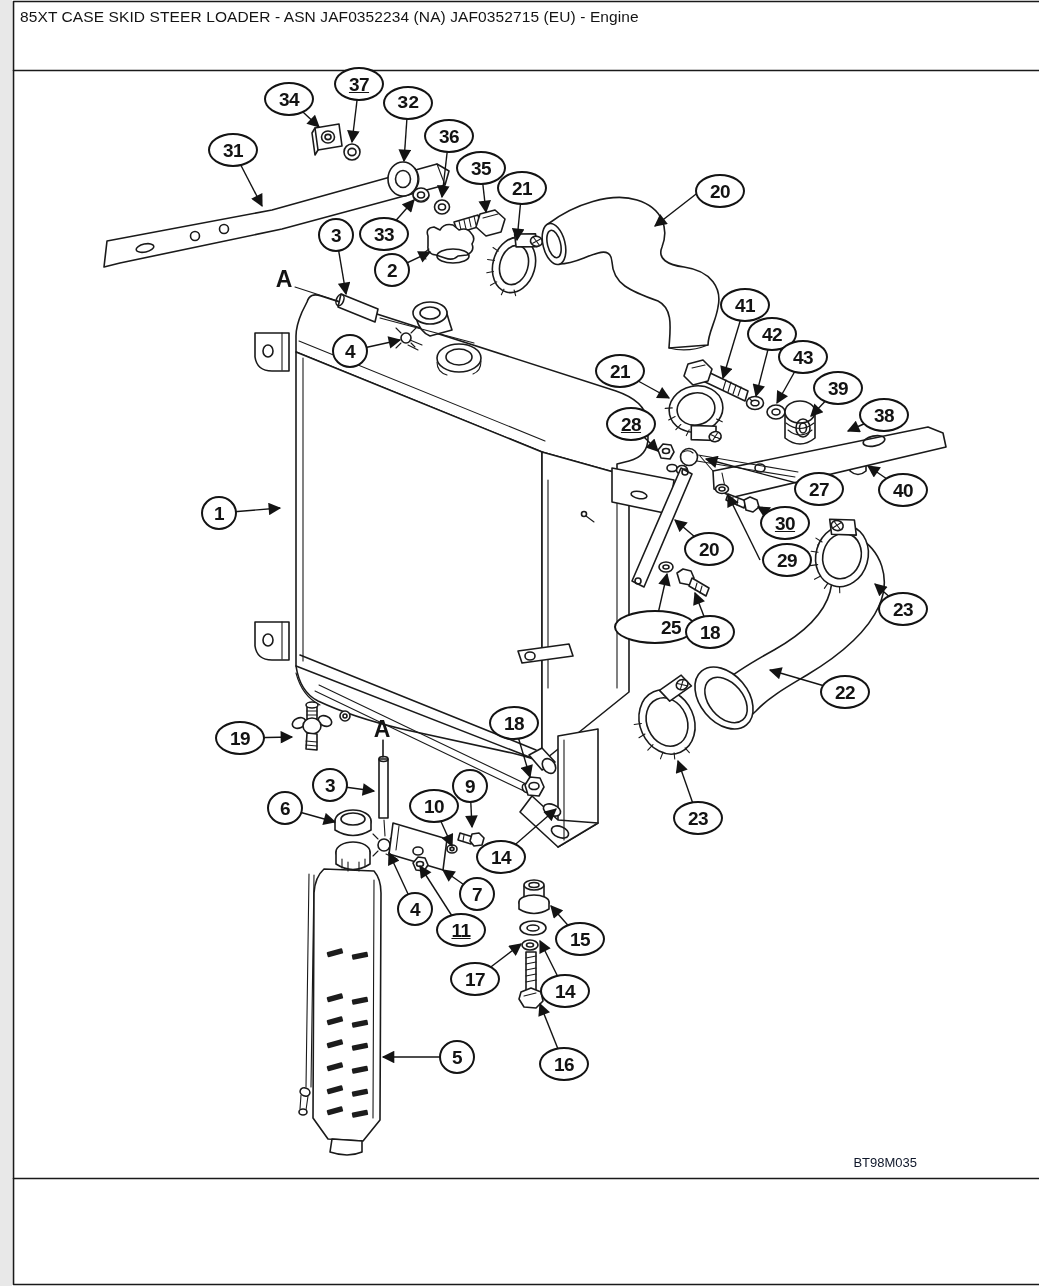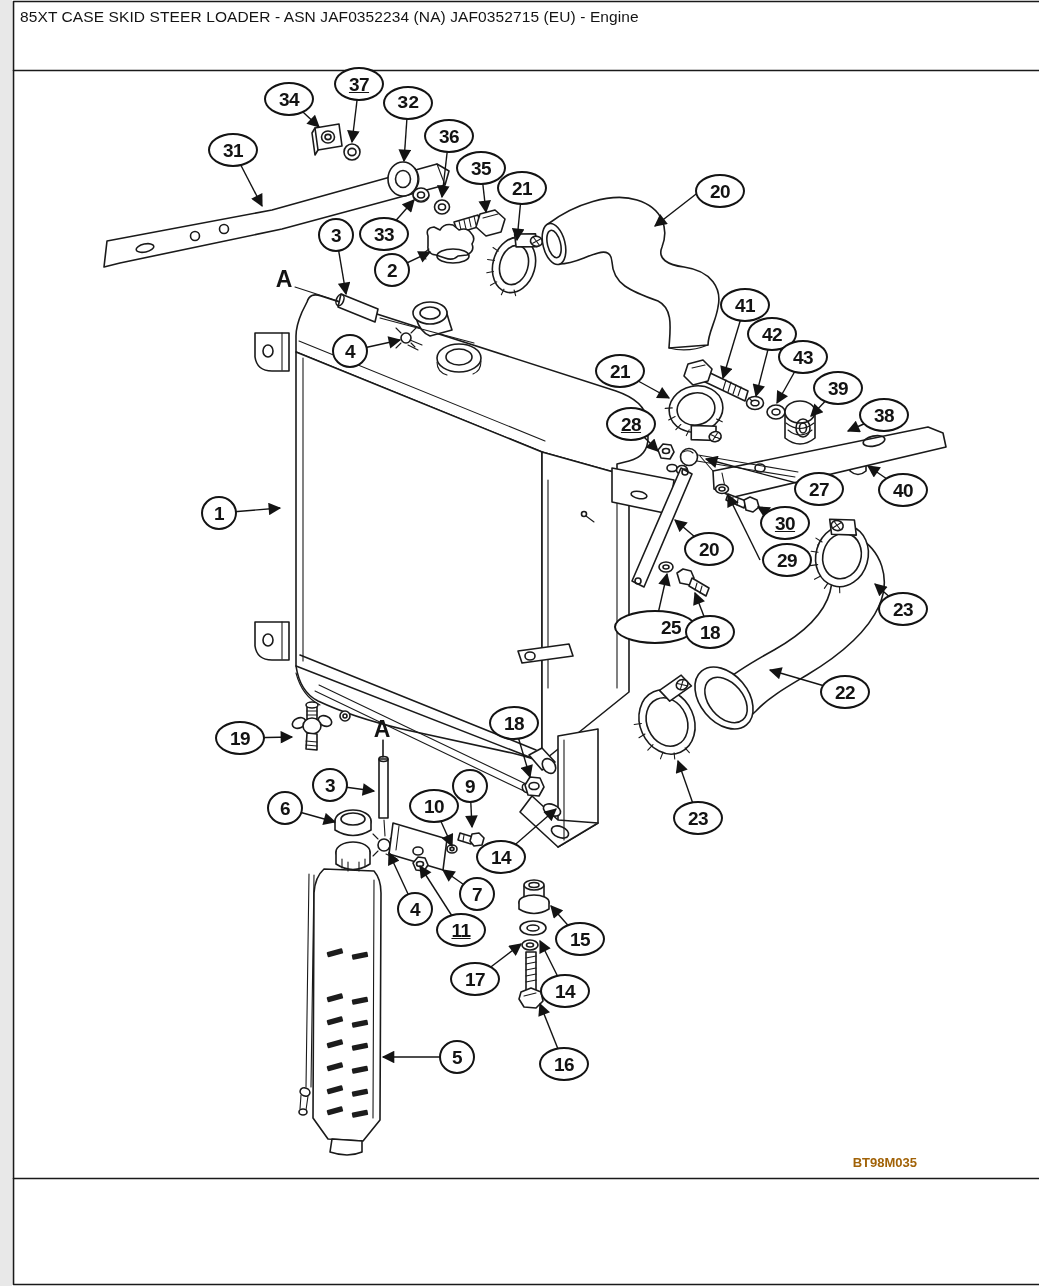--- a/index.html
+++ b/index.html
@@ -18,21 +18,21 @@
     position:absolute; display:flex; align-items:center; justify-content:center;
     background:#fff; border:2.4px solid #131313; border-radius:50%;
     font-weight:700; font-size:19px; letter-spacing:-0.5px; color:#131313;
     transform:translate(-50%,-50%); line-height:1;
   }
   .sec-letter {
     position:absolute; transform:translate(-50%,-50%);
     font-weight:700; font-size:23px; color:#131313;
   }
   .figcode { position:absolute; top:1155px; left:905px; transform:translateX(-100%);
-    font-weight:700; font-size:13px; color:#a16207; }
+    font-weight:400; font-size:13px; color:#0f172a; }
   .ln { stroke:#1a1a1a; fill:none; stroke-width:1.6; stroke-linejoin:round; stroke-linecap:round; }
   .wh { fill:#ffffff; }
   .thin { stroke-width:1.1; }
   .mk { fill:#1c1c1c; stroke:none; }
 </style>
 </head>
 <body>
 
 <div class="page">
 

